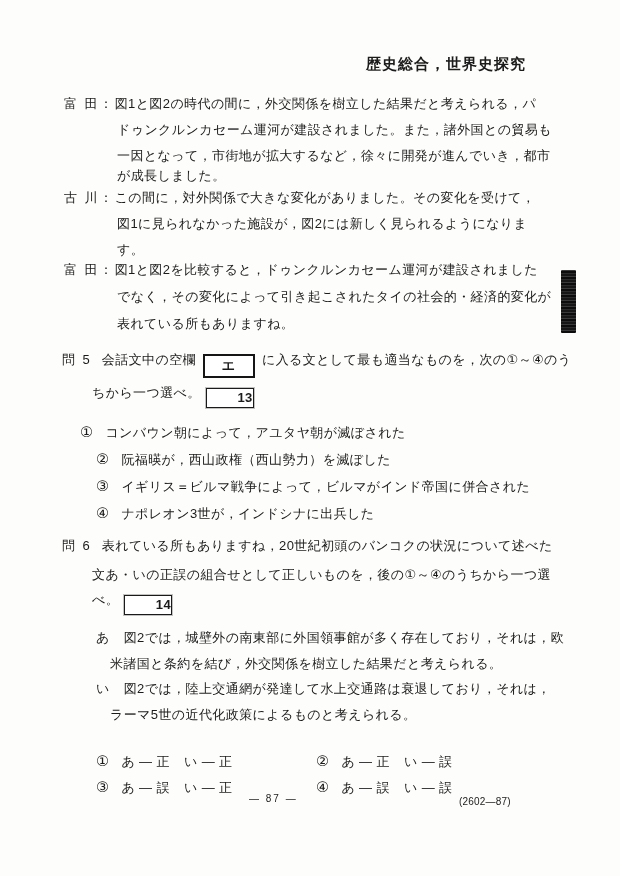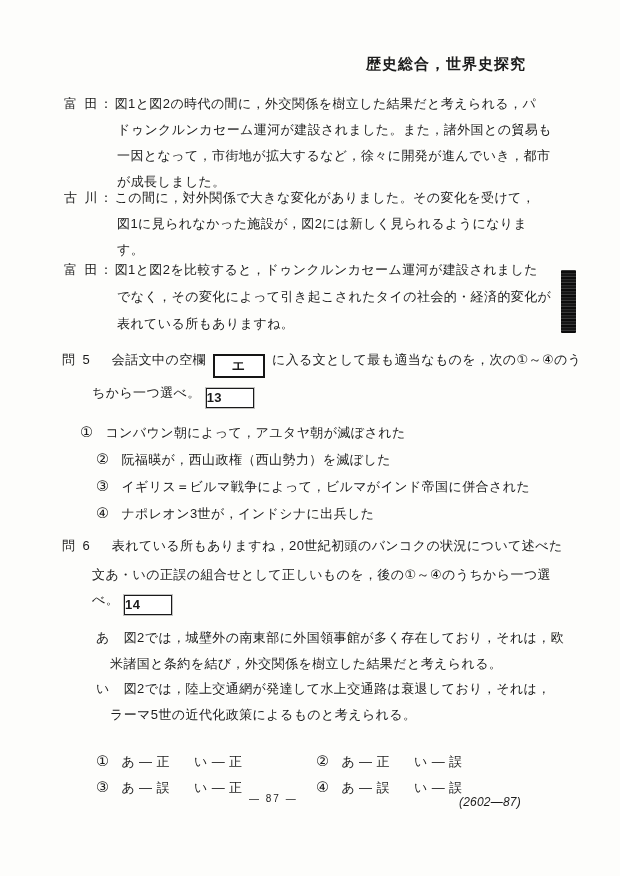--- a/index.html
+++ b/index.html
@@ -5,54 +5,54 @@
   html,body{margin:0;padding:0;}
   body{
     width:620px;height:876px;position:relative;
     background:#fdfdfb;color:#1b1b1b;
     font-family:"Liberation Sans","DejaVu Sans",sans-serif;
     font-size:13px;overflow:hidden;
   }
   .abs{position:absolute;white-space:nowrap;line-height:16px;letter-spacing:0.4px;}
   .header{font-weight:bold;font-size:15px;letter-spacing:1px;}
   .speaker{display:inline-block;margin-right:0;letter-spacing:2px;}
-  .qlabel{display:inline-block;margin-right:20px;letter-spacing:2px;}
+  .qlabel{display:inline-block;margin-right:10px;letter-spacing:2px;}
   .slabel{display:inline-block;margin-right:14px;}
   .cnum{display:inline-block;margin-right:12px;font-size:14.5px;}
   .blank-box{
     display:inline-block;min-width:48px;height:20px;line-height:20px;
     text-align:center;border:2px solid #151515;margin:0 7px;
     vertical-align:-6px;font-weight:bold;letter-spacing:1px;background:#fff;
   }
   .ans-box{
     display:inline-block;min-width:46px;height:18px;line-height:18px;
-    text-align:left;border:1.5px solid #1a1a1a;margin-left:5px;
+    text-align:right;border:1.5px solid #1a1a1a;margin-left:5px;
     vertical-align:-5px;font-weight:bold;background:#fff;
     box-shadow:0 0 0 1px rgba(20,20,20,0.25);
   }
-  .gap2{margin-left:24px;}
+  .gap2{margin-left:14px;}
   .edge-tab{
     position:absolute;left:561px;top:270px;width:15px;height:63px;
     background:repeating-linear-gradient(0deg,#0c0c0c 0 2px,#3a3a3a 2px 3px,#161616 3px 5px,#2b2b2b 5px 6px);
     border-radius:1px;
   }
-  .footer-code{font-size:12px;letter-spacing:0.2px;font-style:italic;}
+  .footer-code{font-size:10px;letter-spacing:0.2px;}
   .pgnum{font-size:10px;letter-spacing:2px;}
 </style>
 </head>
 <body>
 
 <div class="abs header" style="top:56px;left:366px">歴史総合，世界史探究</div>
 
 <div class="abs" style="top:96px;left:64px">
   <span class="speaker">富 田：</span><span>図1と図2の時代の間に，外交関係を樹立した結果だと考えられる，パ</span>
 </div>
 <div class="abs" style="top:122px;left:117px">ドゥンクルンカセーム運河が建設されました。また，諸外国との貿易も</div>
 <div class="abs" style="top:148px;left:117px">一因となって，市街地が拡大するなど，徐々に開発が進んでいき，都市</div>
-<div class="abs" style="top:174px;left:117px">が成長しました。</div>
+<div class="abs" style="top:168px;left:117px">が成長しました。</div>
 
 <div class="abs" style="top:190px;left:64px">
   <span class="speaker">古 川：</span><span>この間に，対外関係で大きな変化がありました。その変化を受けて，</span>
 </div>
 <div class="abs" style="top:216px;left:117px">図1に見られなかった施設が，図2には新しく見られるようになりま</div>
 <div class="abs" style="top:242px;left:117px">す。</div>
 
 <div class="abs" style="top:262px;left:64px">
   <span class="speaker">富 田：</span><span>図1と図2を比較すると，ドゥンクルンカセーム運河が建設されました</span>
 </div>

